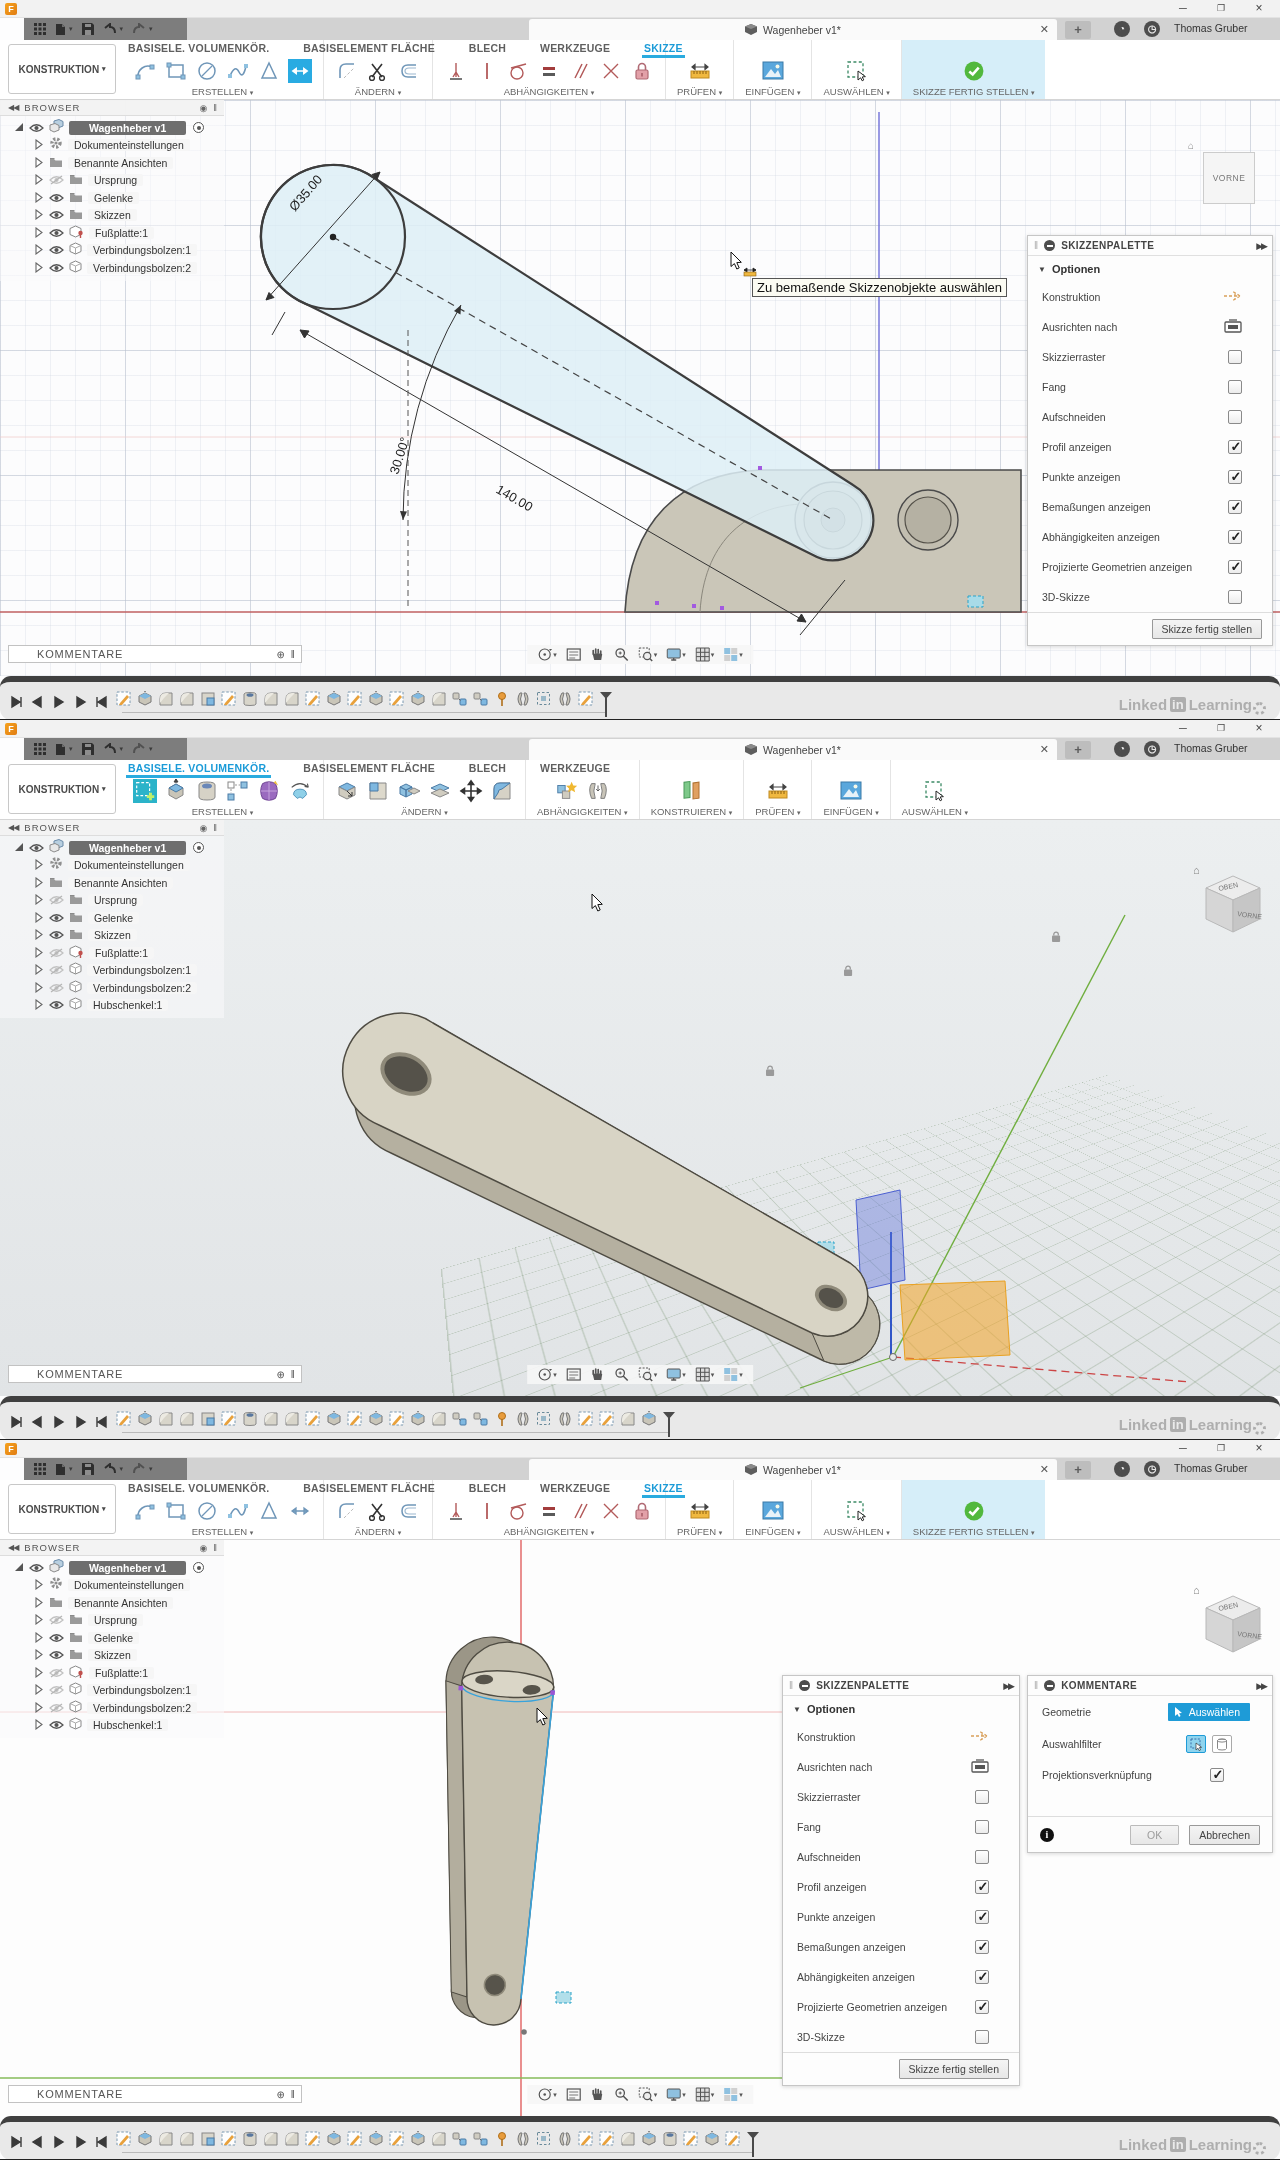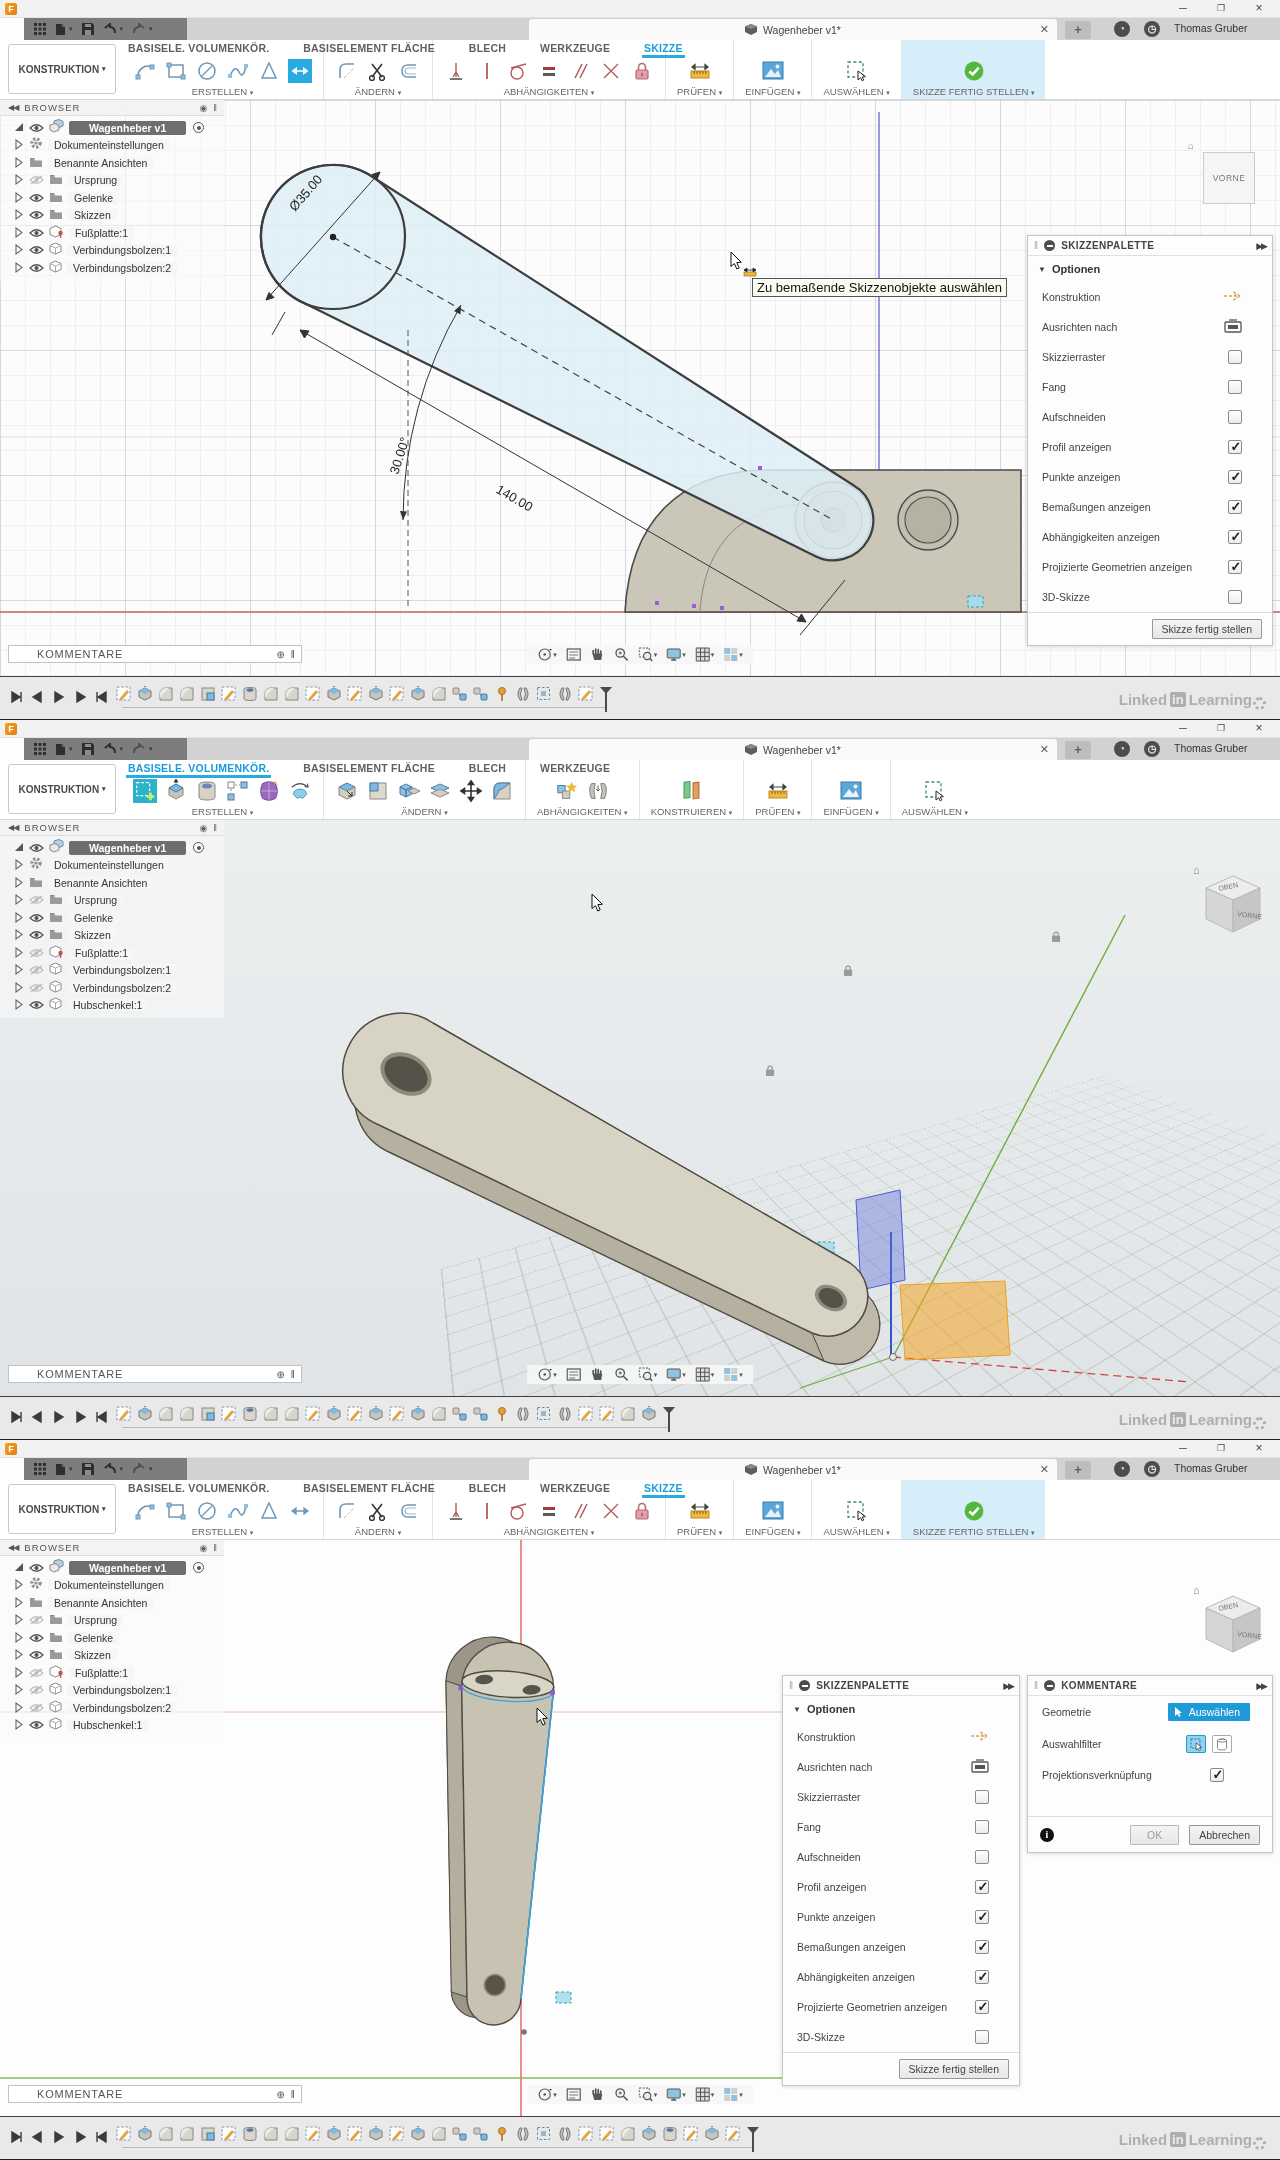--- a/index.html
+++ b/index.html
@@ -40,21 +40,21 @@
   .gicons { display:flex; gap:7px; align-items:center; margin-bottom:3px; }
   .glabel { font-size:9.5px; color:#666; white-space:nowrap; }
   .ri { width:24px; height:24px; display:flex; align-items:center; justify-content:center; }
   .ri svg { display:block; }
 
   
   .browser { position:absolute; left:0; top:100px; width:224px; z-index:30; }
   .bheader { height:16px; background:rgba(242,242,242,.96); border-bottom:1px solid #ddd; display:flex; align-items:center; font-size:9.5px; color:#555; letter-spacing:1px; padding-left:8px; gap:6px; }
   .bheader .hctl { margin-left:auto; margin-right:6px; font-size:9px; color:#666; display:flex; gap:5px; align-items:center; }
   .btree { background:rgba(250,250,251,.55); padding:3px 0 4px; }
-  .trow { height:17.5px; display:flex; align-items:center; padding-left:12px; gap:5px; }
+  .trow { height:17.5px; display:flex; align-items:center; padding-left:32px; gap:5px; }
   .trow.root { padding-left:12px; }
   .tlabel { font-size:10.5px; color:#333; background:rgba(245,245,245,.92); padding:0 6px; border-radius:2px; white-space:nowrap; }
   .root .tlabel { background:#6e6e6e; color:#fff; font-weight:bold; padding:1px 20px; }
   .radio { width:11px; height:11px; border:1.5px solid #555; border-radius:50%; position:relative; margin-left:2px; background:#fff; }
   .radio::after { content:""; position:absolute; left:2.5px; top:2.5px; width:4px; height:4px; background:#555; border-radius:50%; }
 
   
   .canvas { position:absolute; left:0; top:100px; width:1280px; height:576px; overflow:hidden; z-index:10; }
   .canvas.gridded { background-color:#fcfcfd; background-image:
       linear-gradient(rgba(185,192,206,.5) 1px, transparent 1px),
@@ -92,21 +92,21 @@
   .ftile.sel { background:#8fd4ee; border-color:#1e9bd7; }
   .info-circ { width:14px; height:14px; border-radius:50%; background:#111; color:#fff; font-size:10px; font-weight:bold; text-align:center; line-height:14px; font-family:"Liberation Serif",serif; }
 
   
   .komm { position:absolute; left:8px; top:645px; width:294px; height:18px; background:#fff; border:1px solid #c2c2c2; display:flex; align-items:center; z-index:20; }
   .komm .klabel { font-size:11px; color:#555; letter-spacing:.8px; padding-left:28px; }
   .komm .kctl { margin-left:auto; display:flex; gap:6px; padding-right:6px; font-size:10px; color:#555; align-items:center; }
   .viewbar { position:absolute; left:640px; top:645px; transform:translateX(-50%); height:19px; background:rgba(246,246,246,.9); display:flex; align-items:center; gap:9px; padding:0 10px; z-index:20; }
   .vi { display:flex; align-items:center; gap:1px; }
   .vi .dd { font-size:7px; color:#555; }
-  .timeline { position:absolute; left:0; top:676px; width:100%; height:44px; background:#e9e9e9; border-top:1px solid #404040; z-index:20; }
+  .timeline { position:absolute; left:0; top:676px; width:100%; height:44px; background:#e9e9e9; border-top:6px solid #404040; z-index:20;border-radius:11px; }
   .playback { position:absolute; left:10px; top:13px; display:flex; gap:7px; align-items:center; }
   .tlicons { position:absolute; left:116px; top:9px; display:flex; gap:5px; align-items:flex-start; }
   .tlicons .tli { width:16px; height:16px; }
   .track { position:absolute; top:30px; left:122px; height:4px; border-top:1px solid #b9b9b9; }
   .wm { position:absolute; right:14px; top:12px; display:flex; align-items:center; gap:3px; opacity:.75; }
   .wm .w1,.wm .w3 { font-size:15px; font-weight:bold; color:#9b9b9b; }
   .wm .w2 { font-size:13px; font-weight:bold; color:#ececec; background:#9b9b9b; border-radius:2px; padding:0 2px; }
   .wm .gear { width:13px; height:13px; border:3px dotted #9b9b9b; border-radius:50%; margin-left:-2px; margin-top:8px; }
 
   .vc1 { position:absolute; left:1203px; top:52px; width:52px; height:52px; background:#f5f5f5; border:1px solid #ccc; display:flex; align-items:center; justify-content:center; font-size:8.5px; color:#777; letter-spacing:.5px; z-index:15; }

